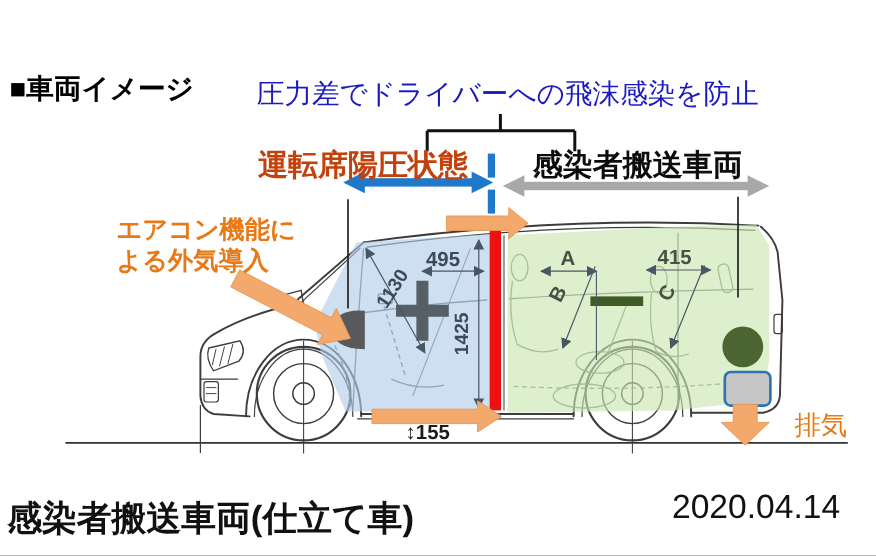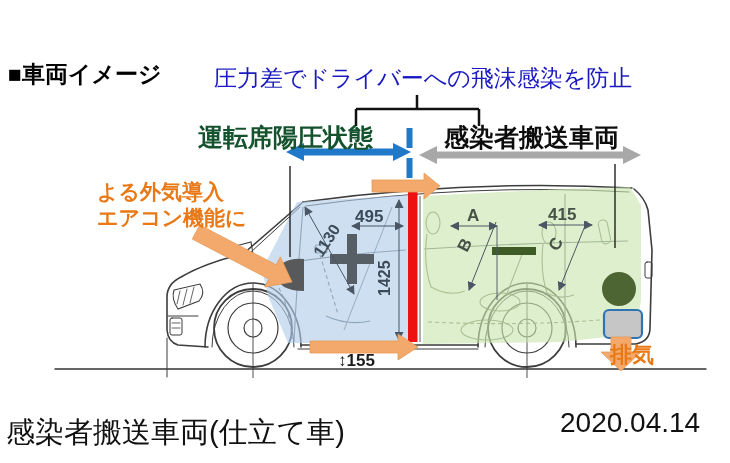--- a/index.html
+++ b/index.html
@@ -4,25 +4,25 @@
 <style>
   html,body{margin:0;padding:0;background:#888;}
   .slide{
     position:relative;width:730px;height:463px;background:#ffffff;
     font-family:"Liberation Sans", sans-serif;overflow:hidden;
   }
   .abs{position:absolute;white-space:nowrap;}
   .slide-title{left:8px;top:27px;font-size:23px;font-weight:700;color:#000;margin-top:32px;}
   .pressure-callout{left:214px;top:63px;font-size:23px;font-weight:400;color:#1b1ac1;}
   .zone-label{top:121px;font-size:25px;font-weight:700;}
-  .zone-label.driver{left:198px;color:#14532d;}
+  .zone-label.driver{left:215px;color:#c2410c;}
   .zone-label.patient{left:444px;color:#0d0d0d;}
   .intake-label{left:97px;top:179px;font-size:21px;font-weight:700;color:#e87916;line-height:26px;}
-  .exhaust-label{left:610px;top:340px;font-size:22px;font-weight:700;color:#e87916;}
-  .footer-caption{left:6px;top:413px;font-size:29px;font-weight:400;color:#111;}
+  .exhaust-label{left:662px;top:340px;font-size:22px;font-weight:400;color:#e87916;}
+  .footer-caption{left:6px;top:413px;font-size:29px;font-weight:700;color:#111;}
   .footer-date{left:560px;top:407px;font-size:28px;font-weight:400;color:#111;}
   svg.diagram{position:absolute;left:0;top:0;}
   .txt{z-index:2;}
 </style>
 </head>
 <body>
 
 <div class="slide">
 
   <svg class="diagram" width="730" height="463" viewBox="0 0 730 463">
@@ -163,22 +163,22 @@
   </svg>
 
   <div class="abs txt slide-title">■車両イメージ</div>
 
   <div class="abs txt pressure-callout">圧力差でドライバーへの飛沫感染を防止</div>
 
   <div class="abs txt zone-label driver">運転席陽圧状態</div>
   <div class="abs txt zone-label patient">感染者搬送車両</div>
 
   <div class="abs txt intake-label">
+    <div>エアコン機能に</div>
     <div>よる外気導入</div>
-    <div>エアコン機能に</div>
   </div>
 
   <div class="abs txt exhaust-label">排気</div>
 
   <div class="abs txt footer-caption">感染者搬送車両(仕立て車)</div>
   <div class="abs txt footer-date">2020.04.14</div>
 
 </div>
 
 </body></html>

